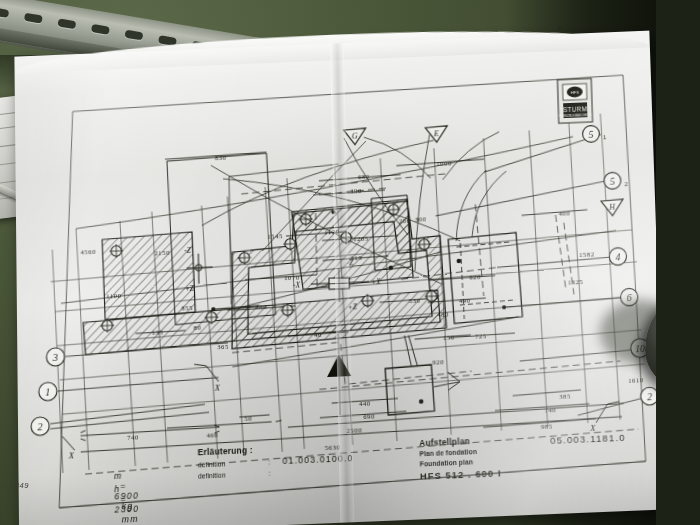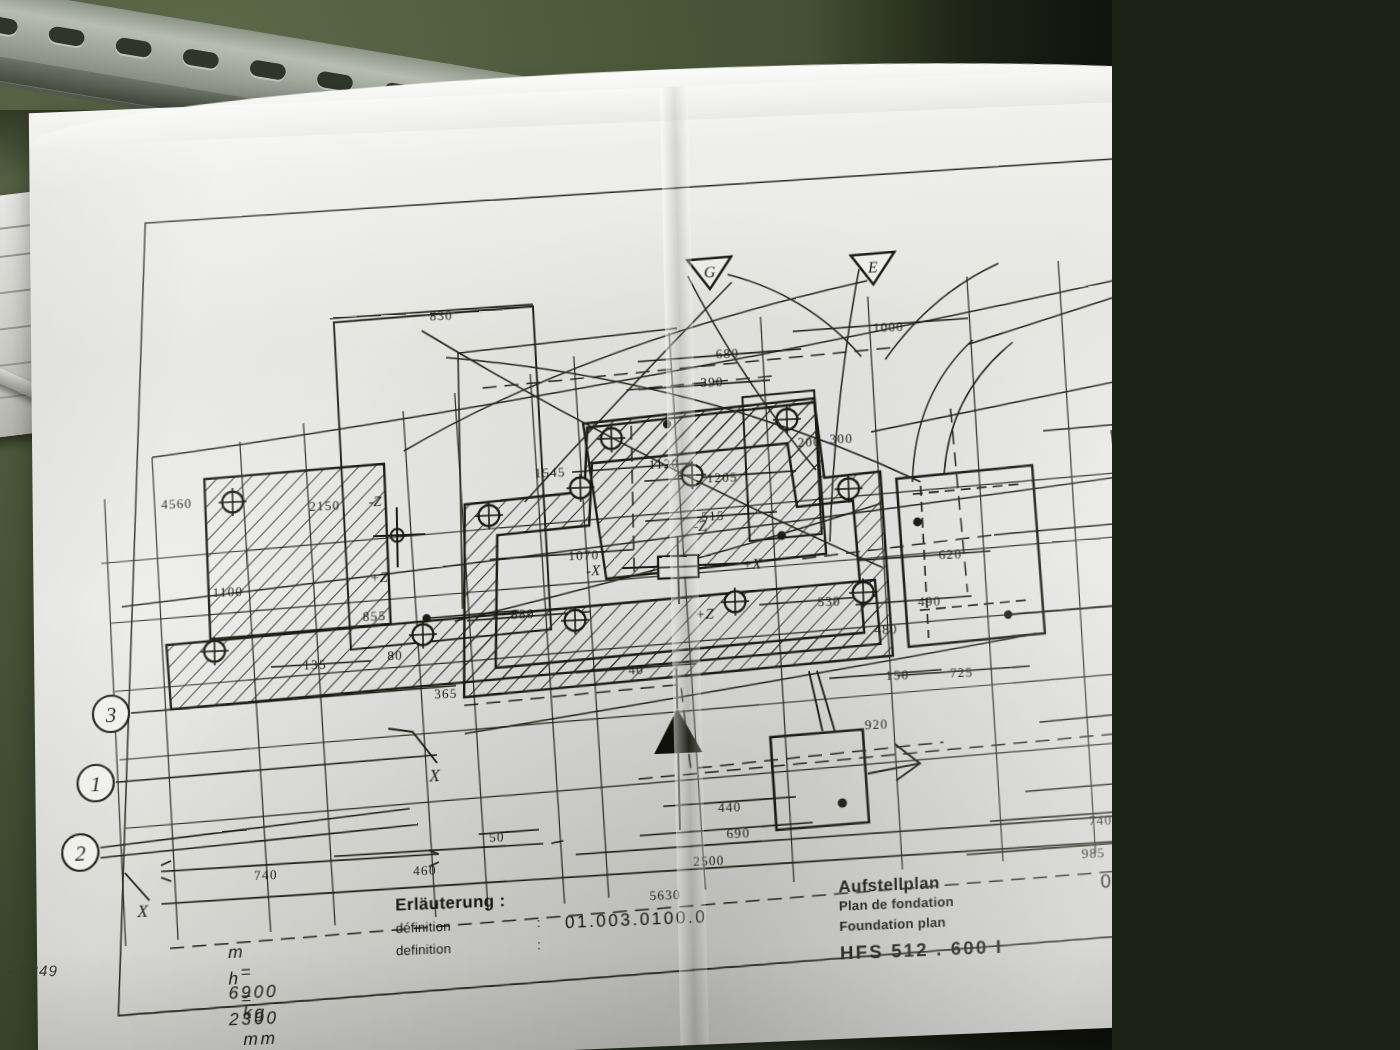--- a/index.html
+++ b/index.html
@@ -1,17 +1,17 @@
 <!DOCTYPE html>
 <html><head>
 <meta charset="utf-8">
 <style>
   html,body{margin:0;padding:0;background:#1c2216;}
   #stage{
-    position:relative;width:556px;height:525px;overflow:hidden;
+    position:relative;width:656px;height:525px;overflow:hidden;
     font-family:"Liberation Sans", sans-serif;
     background:#3f4a30;
   }
   
   .bg-base{
     position:absolute;inset:0;
     background:
       radial-gradient(ellipse at 18% 8%, #5d6a4a 0%, #4a5638 36%, #39432b 70%, #2a3220 100%);
   }
   .bg-dark-right{

